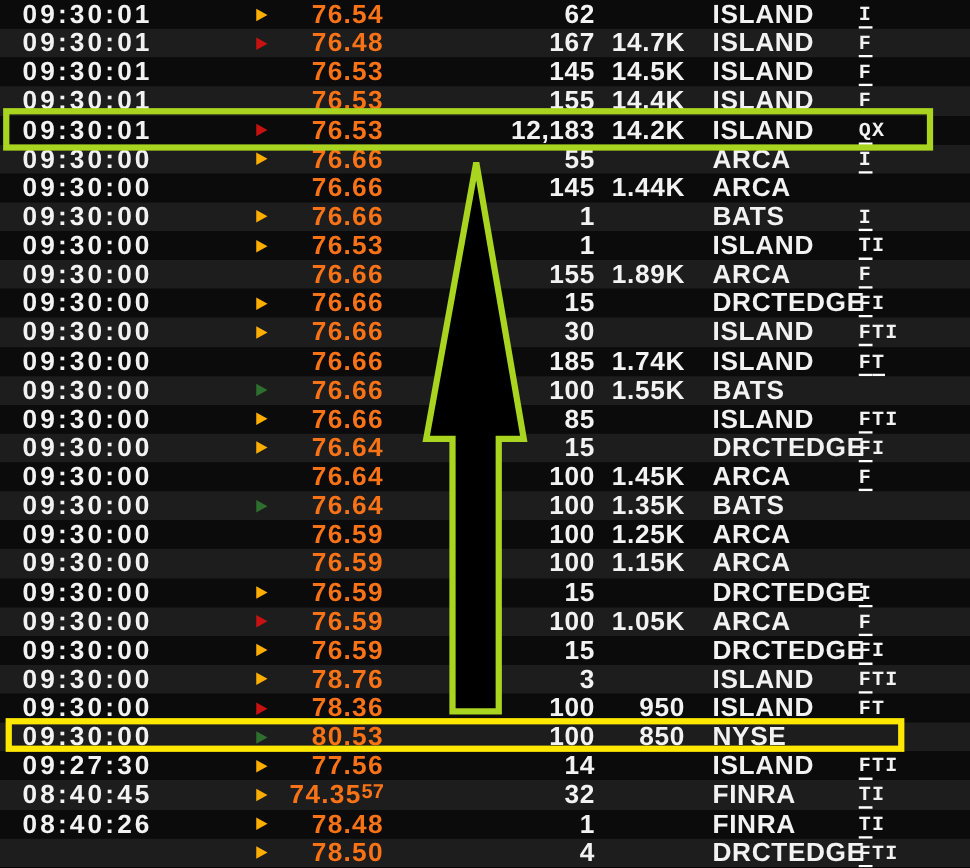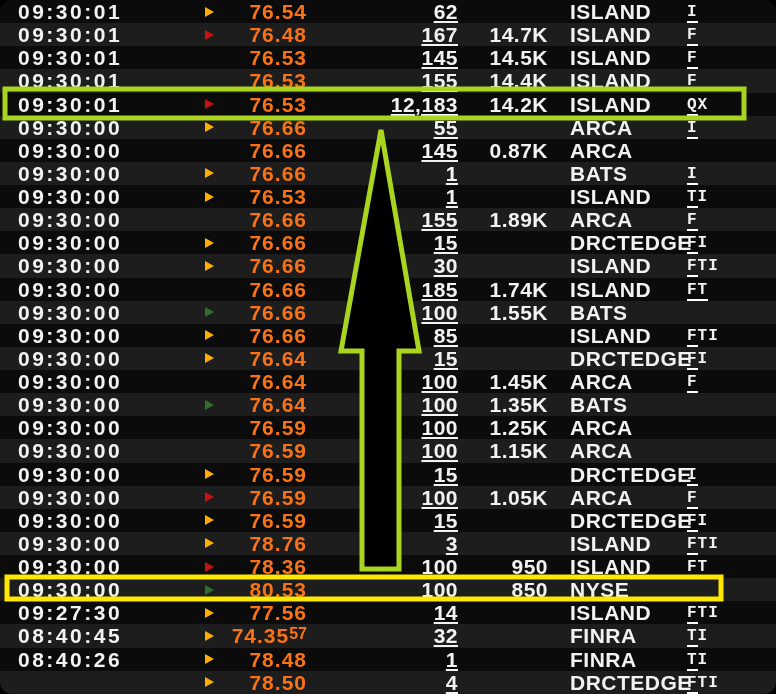--- a/index.html
+++ b/index.html
@@ -1,30 +1,30 @@
 <!DOCTYPE html>
 <html><head>
 <meta charset="utf-8">
 <style>
   html,body { margin:0; padding:0; background:#000; }
   .screen {
     position:relative; width:776px; height:694px; overflow:hidden;
     background:#0b0b0b;
-    font-family:"Liberation Sans", sans-serif; font-weight:bold;border-radius:12px;
+    font-family:"Liberation Sans", sans-serif; font-weight:bold;
   }
   .row { position:relative; height:23.1333px; background:#0b0b0b; }
   .row.alt { background:#1d1d1d; }
   .cell {
     position:absolute; top:0; height:23.1333px; line-height:23.4px;
     font-size:21px; color:#f2f2f2; white-space:nowrap;
   }
   .time  { left:18px;  letter-spacing:2.5px; }
   .price { right:469px; color:#f97316; letter-spacing:1px; }
   .price .sup { font-size:16px; position:relative; top:-4px; letter-spacing:0; }
-  .size  { right:318px; letter-spacing:0.5px;text-decoration:underline; }
+  .size  { right:300px; letter-spacing:0.5px; }
   .vol   { right:228px; letter-spacing:0.5px; }
   .exch  { left:570px;  letter-spacing:0.5px; }
   .code  {
     left:687px; font-family:"Liberation Mono", monospace;
     font-size:16px; letter-spacing:1px; line-height:22px; padding-top:1px; height:22.1333px;
   }
   .code .u { border-bottom:2px solid #ffffff; }
   .tick {
     position:absolute; left:205px; top:50%; transform:translateY(-50%);
     width:0; height:0;
@@ -91,21 +91,21 @@
         <span class="tick orange"></span>
         <span class="cell price">76.66</span>
         <span class="cell size">55</span>
         <span class="cell exch">ARCA</span>
         <span class="cell code"><span class="u">I</span></span>
       </div>
       <div class="row">
         <span class="cell time">09:30:00</span>
         <span class="cell price">76.66</span>
         <span class="cell size">145</span>
-        <span class="cell vol">0.87K</span>
+        <span class="cell vol">1.44K</span>
         <span class="cell exch">ARCA</span>
       </div>
       <div class="row alt">
         <span class="cell time">09:30:00</span>
         <span class="tick orange"></span>
         <span class="cell price">76.66</span>
         <span class="cell size">1</span>
         <span class="cell exch">BATS</span>
         <span class="cell code"><span class="u">I</span></span>
       </div>

